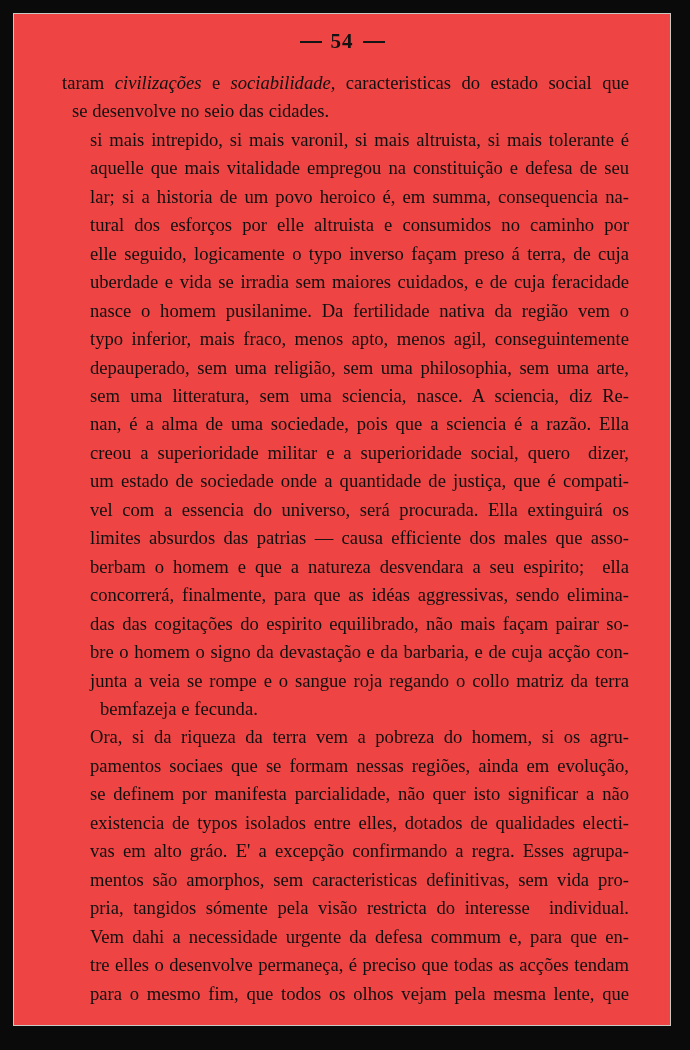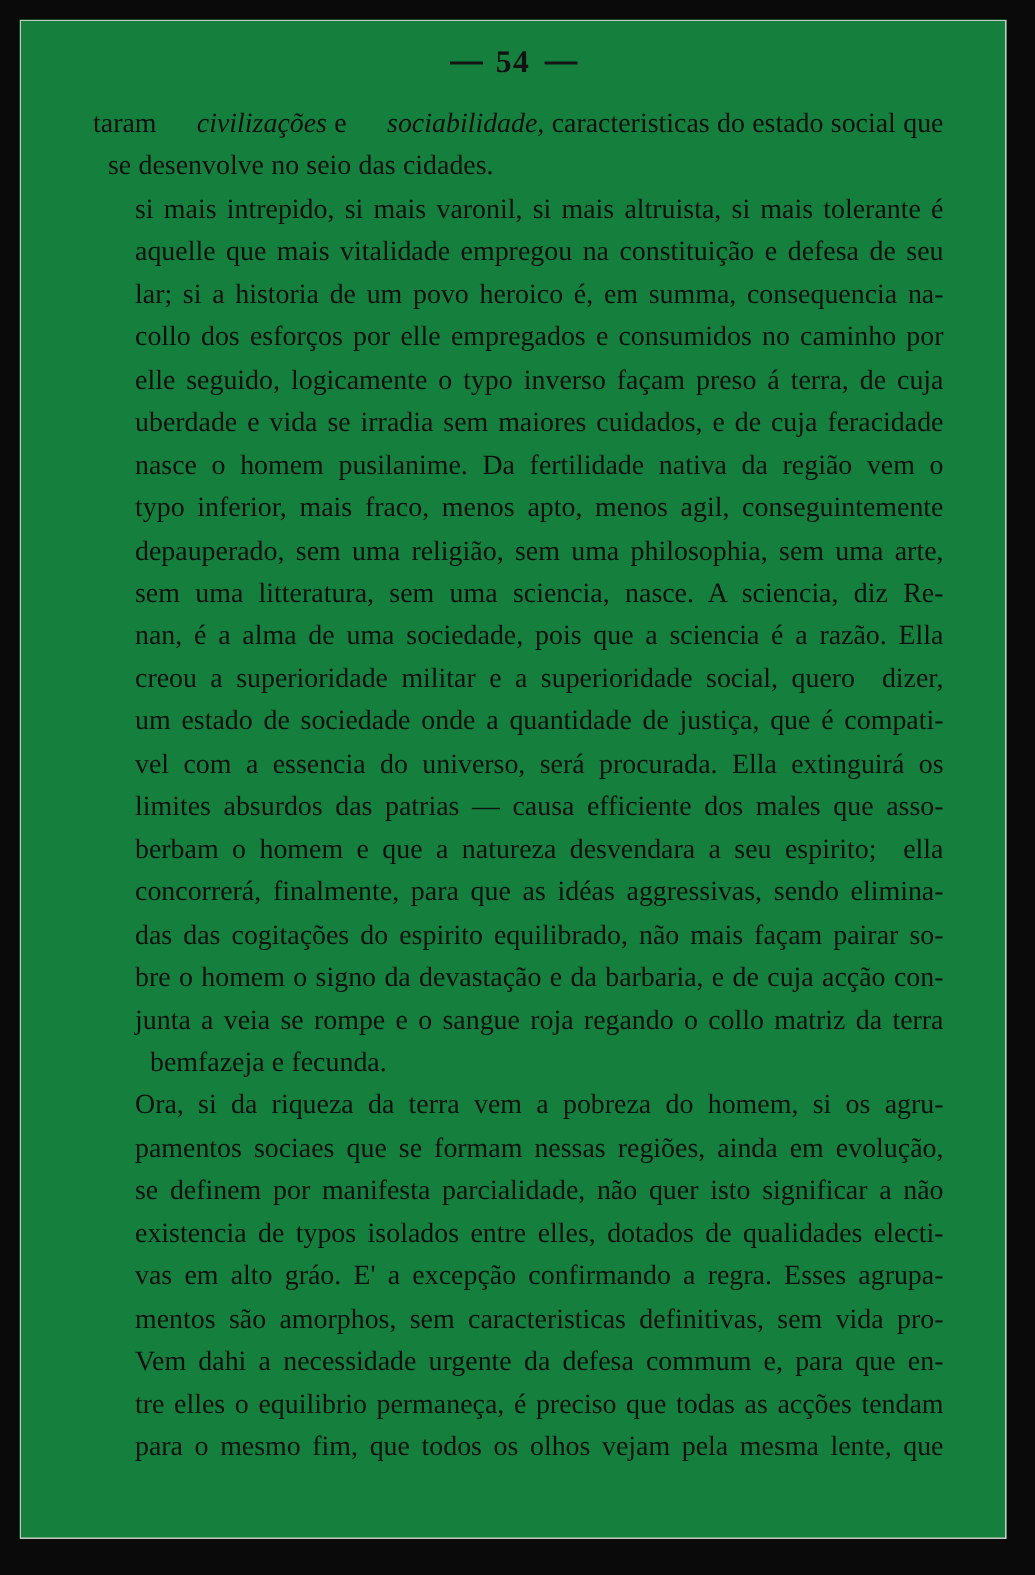--- a/index.html
+++ b/index.html
@@ -20,21 +20,21 @@
     width: 690px;
     height: 1050px;
     background: #0a0a0a;
   }
   .page-sheet {
     position: absolute;
     left: 13px;
     top: 13px;
     width: 658px;
     height: 1013px;
-    background: #15803d;
+    background: #ef4444;
     box-shadow: 0 0 0 1px #c9c9c4 inset;
   }
   .page-inner {
     position: absolute;
     left: 0;
     top: 0;
     right: 0;
     bottom: 0;
     padding: 0;
   }
@@ -74,21 +74,20 @@
     text-align-last: left;
     -webkit-hyphens: none;
     hyphens: none;
     word-spacing: 0.01em;
   }
   .para.indent {
     text-indent: 28px;
   }
   .para em {
     font-style: italic;
-    margin-left: 22px;
   }
   
   .jline {
     display: block;
     text-align: justify;
     text-align-last: justify;
     white-space: pre-wrap;
     font-size: 18.6px;
     line-height: 28.45px;
   }
@@ -114,21 +113,21 @@
       <div class="body-col">
         <div id="paragraphs-root">
             <div class="para">
               <span class="jline"><span>taram </span><em>civilizações</em><span> e </span><em>sociabilidade,</em><span> caracteristicas do estado social que</span></span>
               <span class="jline last"><span>se desenvolve no seio das cidades.</span></span>
             </div>
             <div class="para indent">
               <span class="jline"><span>si mais intrepido, si mais varonil, si mais altruista, si mais tolerante é</span></span>
               <span class="jline"><span>aquelle que mais vitalidade empregou na constituição e defesa de seu</span></span>
               <span class="jline"><span>lar; si a historia de um povo heroico é, em summa, consequencia na-</span></span>
-              <span class="jline"><span>collo dos esforços por elle empregados e consumidos no caminho por</span></span>
+              <span class="jline"><span>tural dos esforços por elle altruista e consumidos no caminho por</span></span>
               <span class="jline"><span>elle seguido, logicamente o typo inverso façam preso á terra, de cuja</span></span>
               <span class="jline"><span>uberdade e vida se irradia sem maiores cuidados, e de cuja feracidade</span></span>
               <span class="jline"><span>nasce o homem pusilanime. Da fertilidade nativa da região vem o</span></span>
               <span class="jline"><span>typo inferior, mais fraco, menos apto, menos agil, conseguintemente</span></span>
               <span class="jline"><span>depauperado, sem uma religião, sem uma philosophia, sem uma arte,</span></span>
               <span class="jline"><span>sem uma litteratura, sem uma sciencia, nasce. A sciencia, diz Re-</span></span>
               <span class="jline"><span>nan, é a alma de uma sociedade, pois que a sciencia é a razão. Ella</span></span>
               <span class="jline"><span>creou a superioridade militar e a superioridade social, quero  dizer,</span></span>
               <span class="jline"><span>um estado de sociedade onde a quantidade de justiça, que é compati-</span></span>
               <span class="jline"><span>vel com a essencia do universo, será procurada. Ella extinguirá os</span></span>
@@ -140,22 +139,23 @@
               <span class="jline"><span>junta a veia se rompe e o sangue roja regando o collo matriz da terra</span></span>
               <span class="jline last"><span>bemfazeja e fecunda.</span></span>
             </div>
             <div class="para indent">
               <span class="jline first-indent"><span>Ora, si da riqueza da terra vem a pobreza do homem, si os agru-</span></span>
               <span class="jline"><span>pamentos sociaes que se formam nessas regiões, ainda em evolução,</span></span>
               <span class="jline"><span>se definem por manifesta parcialidade, não quer isto significar a não</span></span>
               <span class="jline"><span>existencia de typos isolados entre elles, dotados de qualidades electi-</span></span>
               <span class="jline"><span>vas em alto gráo. E' a excepção confirmando a regra. Esses agrupa-</span></span>
               <span class="jline"><span>mentos são amorphos, sem caracteristicas definitivas, sem vida pro-</span></span>
+              <span class="jline"><span>pria, tangidos sómente pela visão restricta do interesse  individual.</span></span>
               <span class="jline"><span>Vem dahi a necessidade urgente da defesa commum e, para que en-</span></span>
-              <span class="jline"><span>tre elles o equilibrio permaneça, é preciso que todas as acções tendam</span></span>
+              <span class="jline"><span>tre elles o desenvolve permaneça, é preciso que todas as acções tendam</span></span>
               <span class="jline"><span>para o mesmo fim, que todos os olhos vejam pela mesma lente, que</span></span>
             </div>
           </div>
       </div>
 
     </div>
   </div>
 </div>
 
 </body></html>

